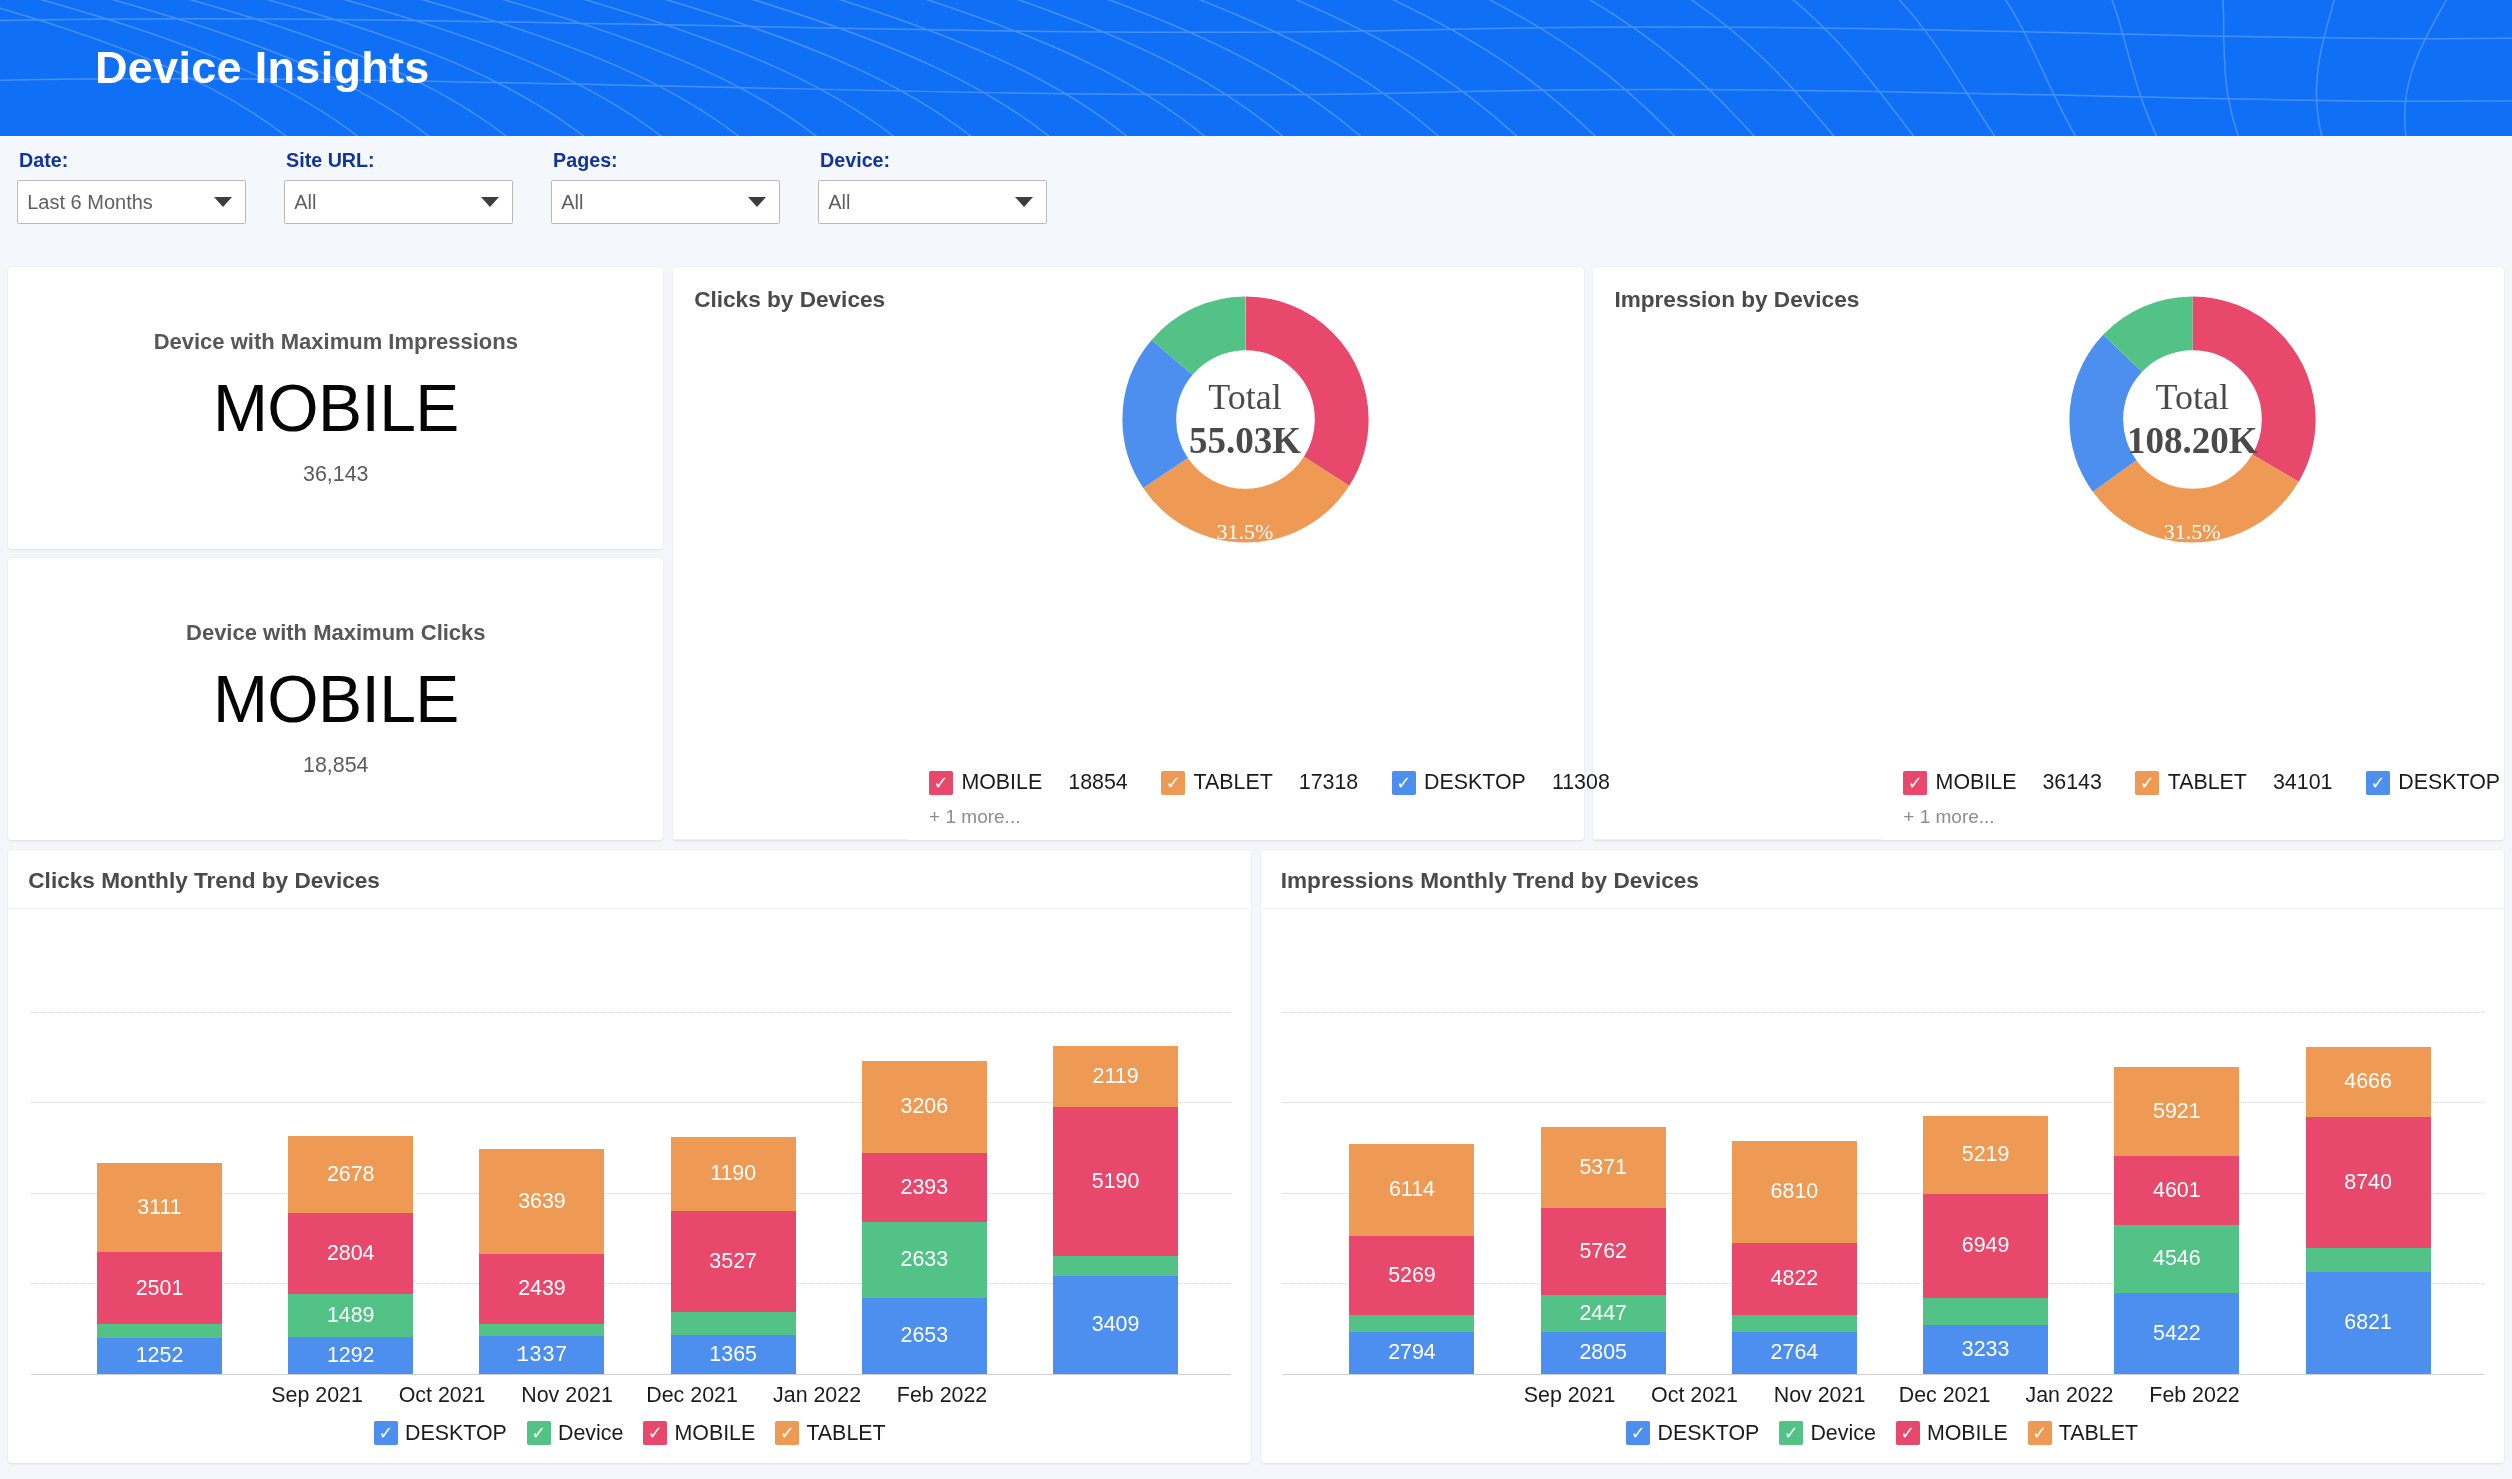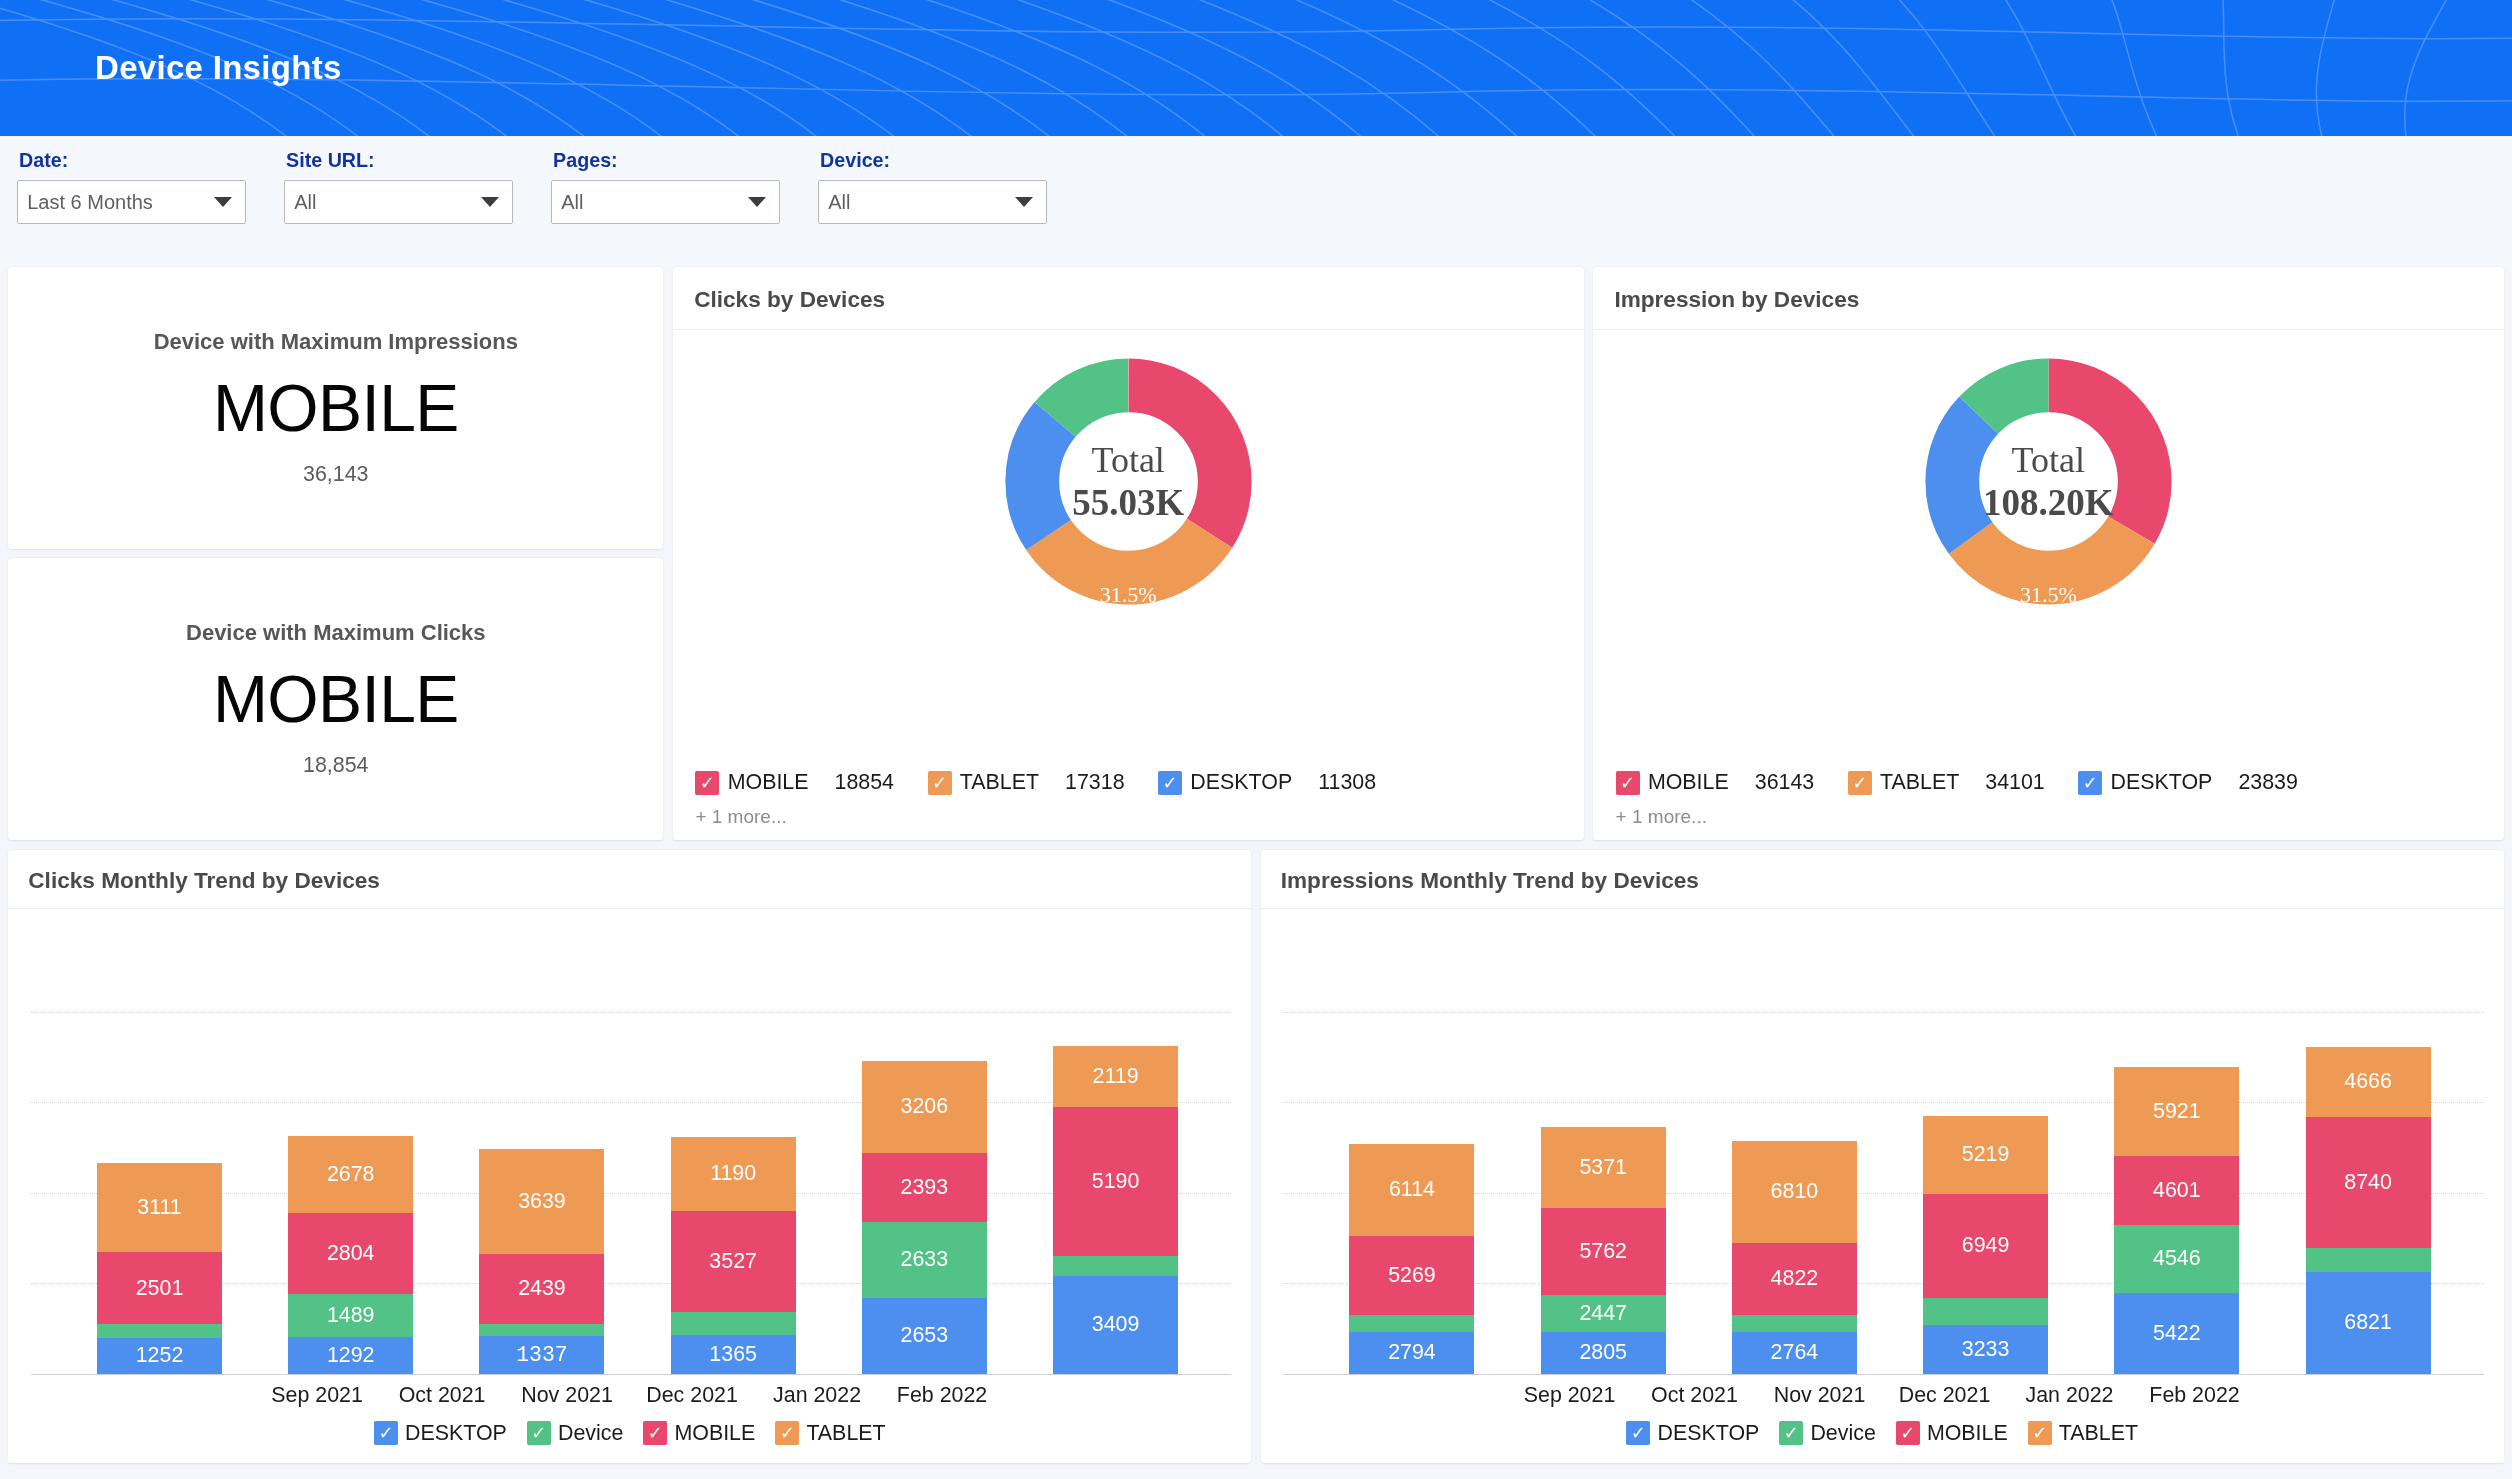--- a/index.html
+++ b/index.html
@@ -16,21 +16,21 @@
     height: 136px;
     background: #1070f5;
     overflow: hidden;
   }
   .banner .waves { position: absolute; inset: 0; width: 100%; height: 100%; }
   .banner h1 {
     position: absolute;
     left: 95px; top: 50%;
     transform: translateY(-50%);
     color: #ffffff;
-    font-size: 33px;
+    font-size: 45px;
     font-weight: bold;
     letter-spacing: 0.3px;
     z-index: 2;
   }
 
   
   .filters {
     height: 131px;
     background: #f4f7fc;
     display: flex;
@@ -112,21 +112,21 @@
     letter-spacing: -0.6px;
     line-height: 1;
   }
   .kpi-sub {
     font-size: 21.4px;
     color: #5b5b5b;
     margin-top: 21.4px;
   }
 
   
-  .chart-card { flex: 1; display: flex; flex-direction: column; }
+  .chart-card { flex: 1; display: flex; }
   .card-head {
     padding: 20px 21.4px 15.5px 21.4px;
     border-bottom: 1.2px solid #eceff3;
   }
   .card-head-title {
     font-size: 22.6px;
     font-weight: bold;
     color: #4a4a4a;
   }
   .card-body { flex: 1; position: relative; padding: 0; }

